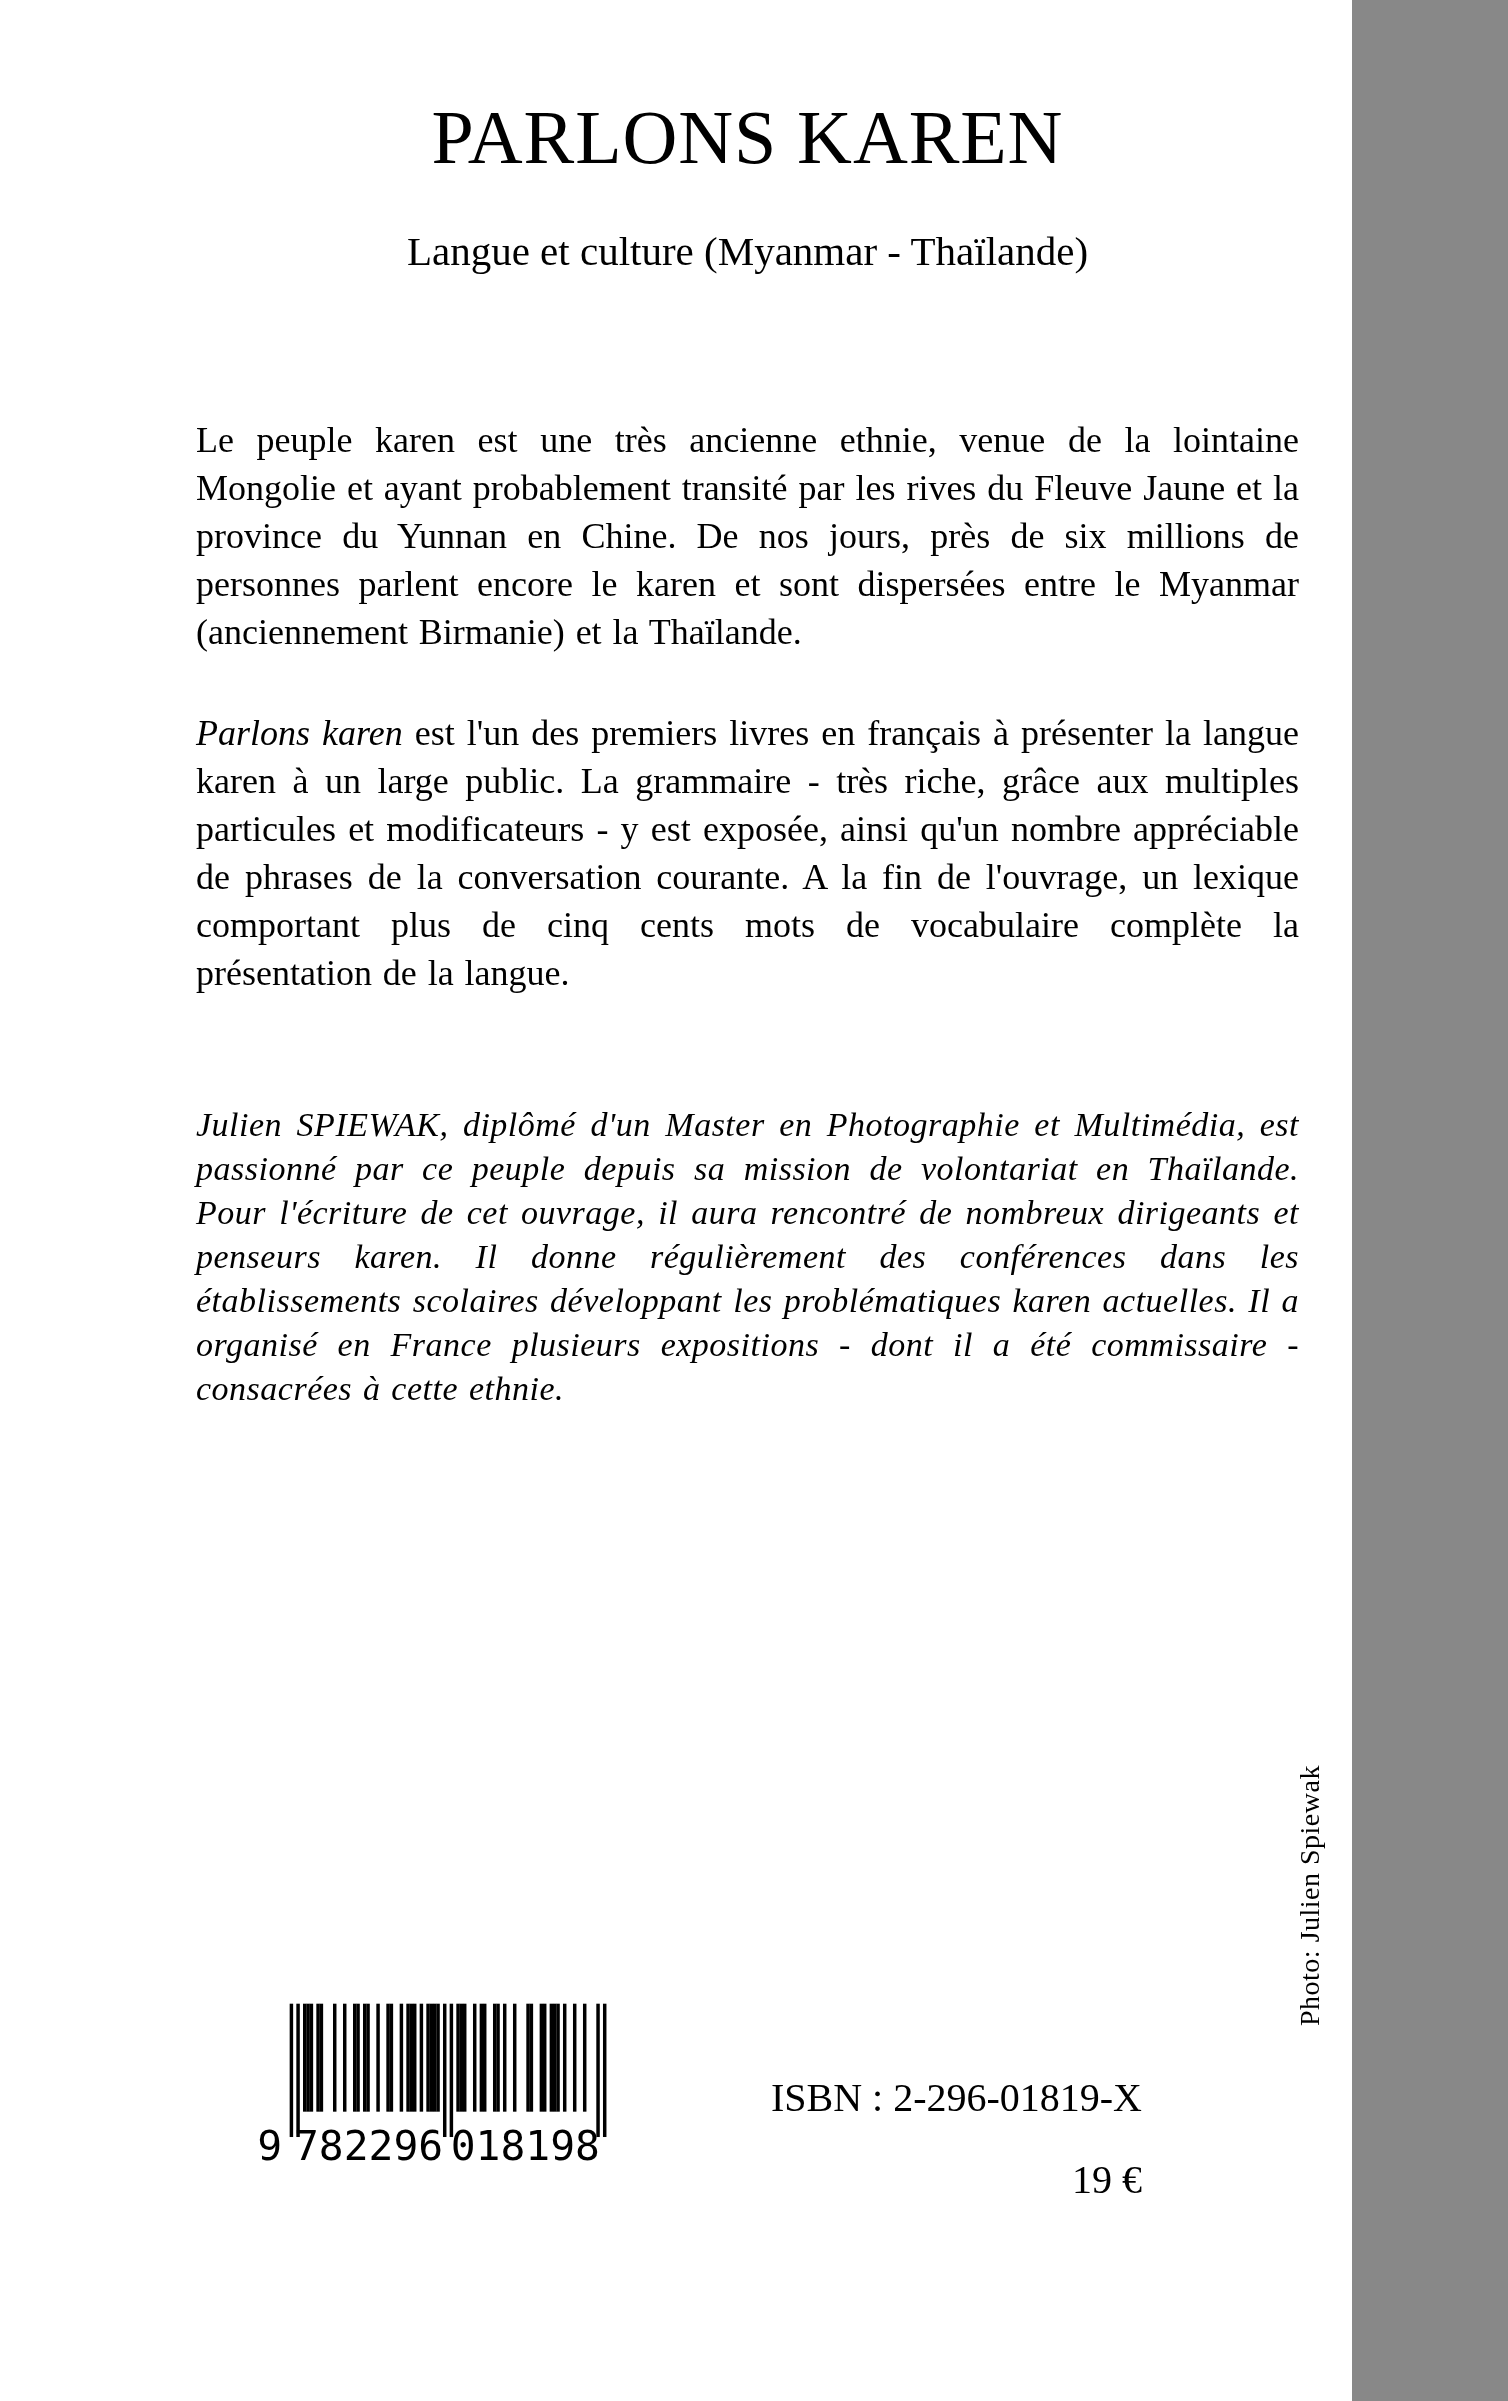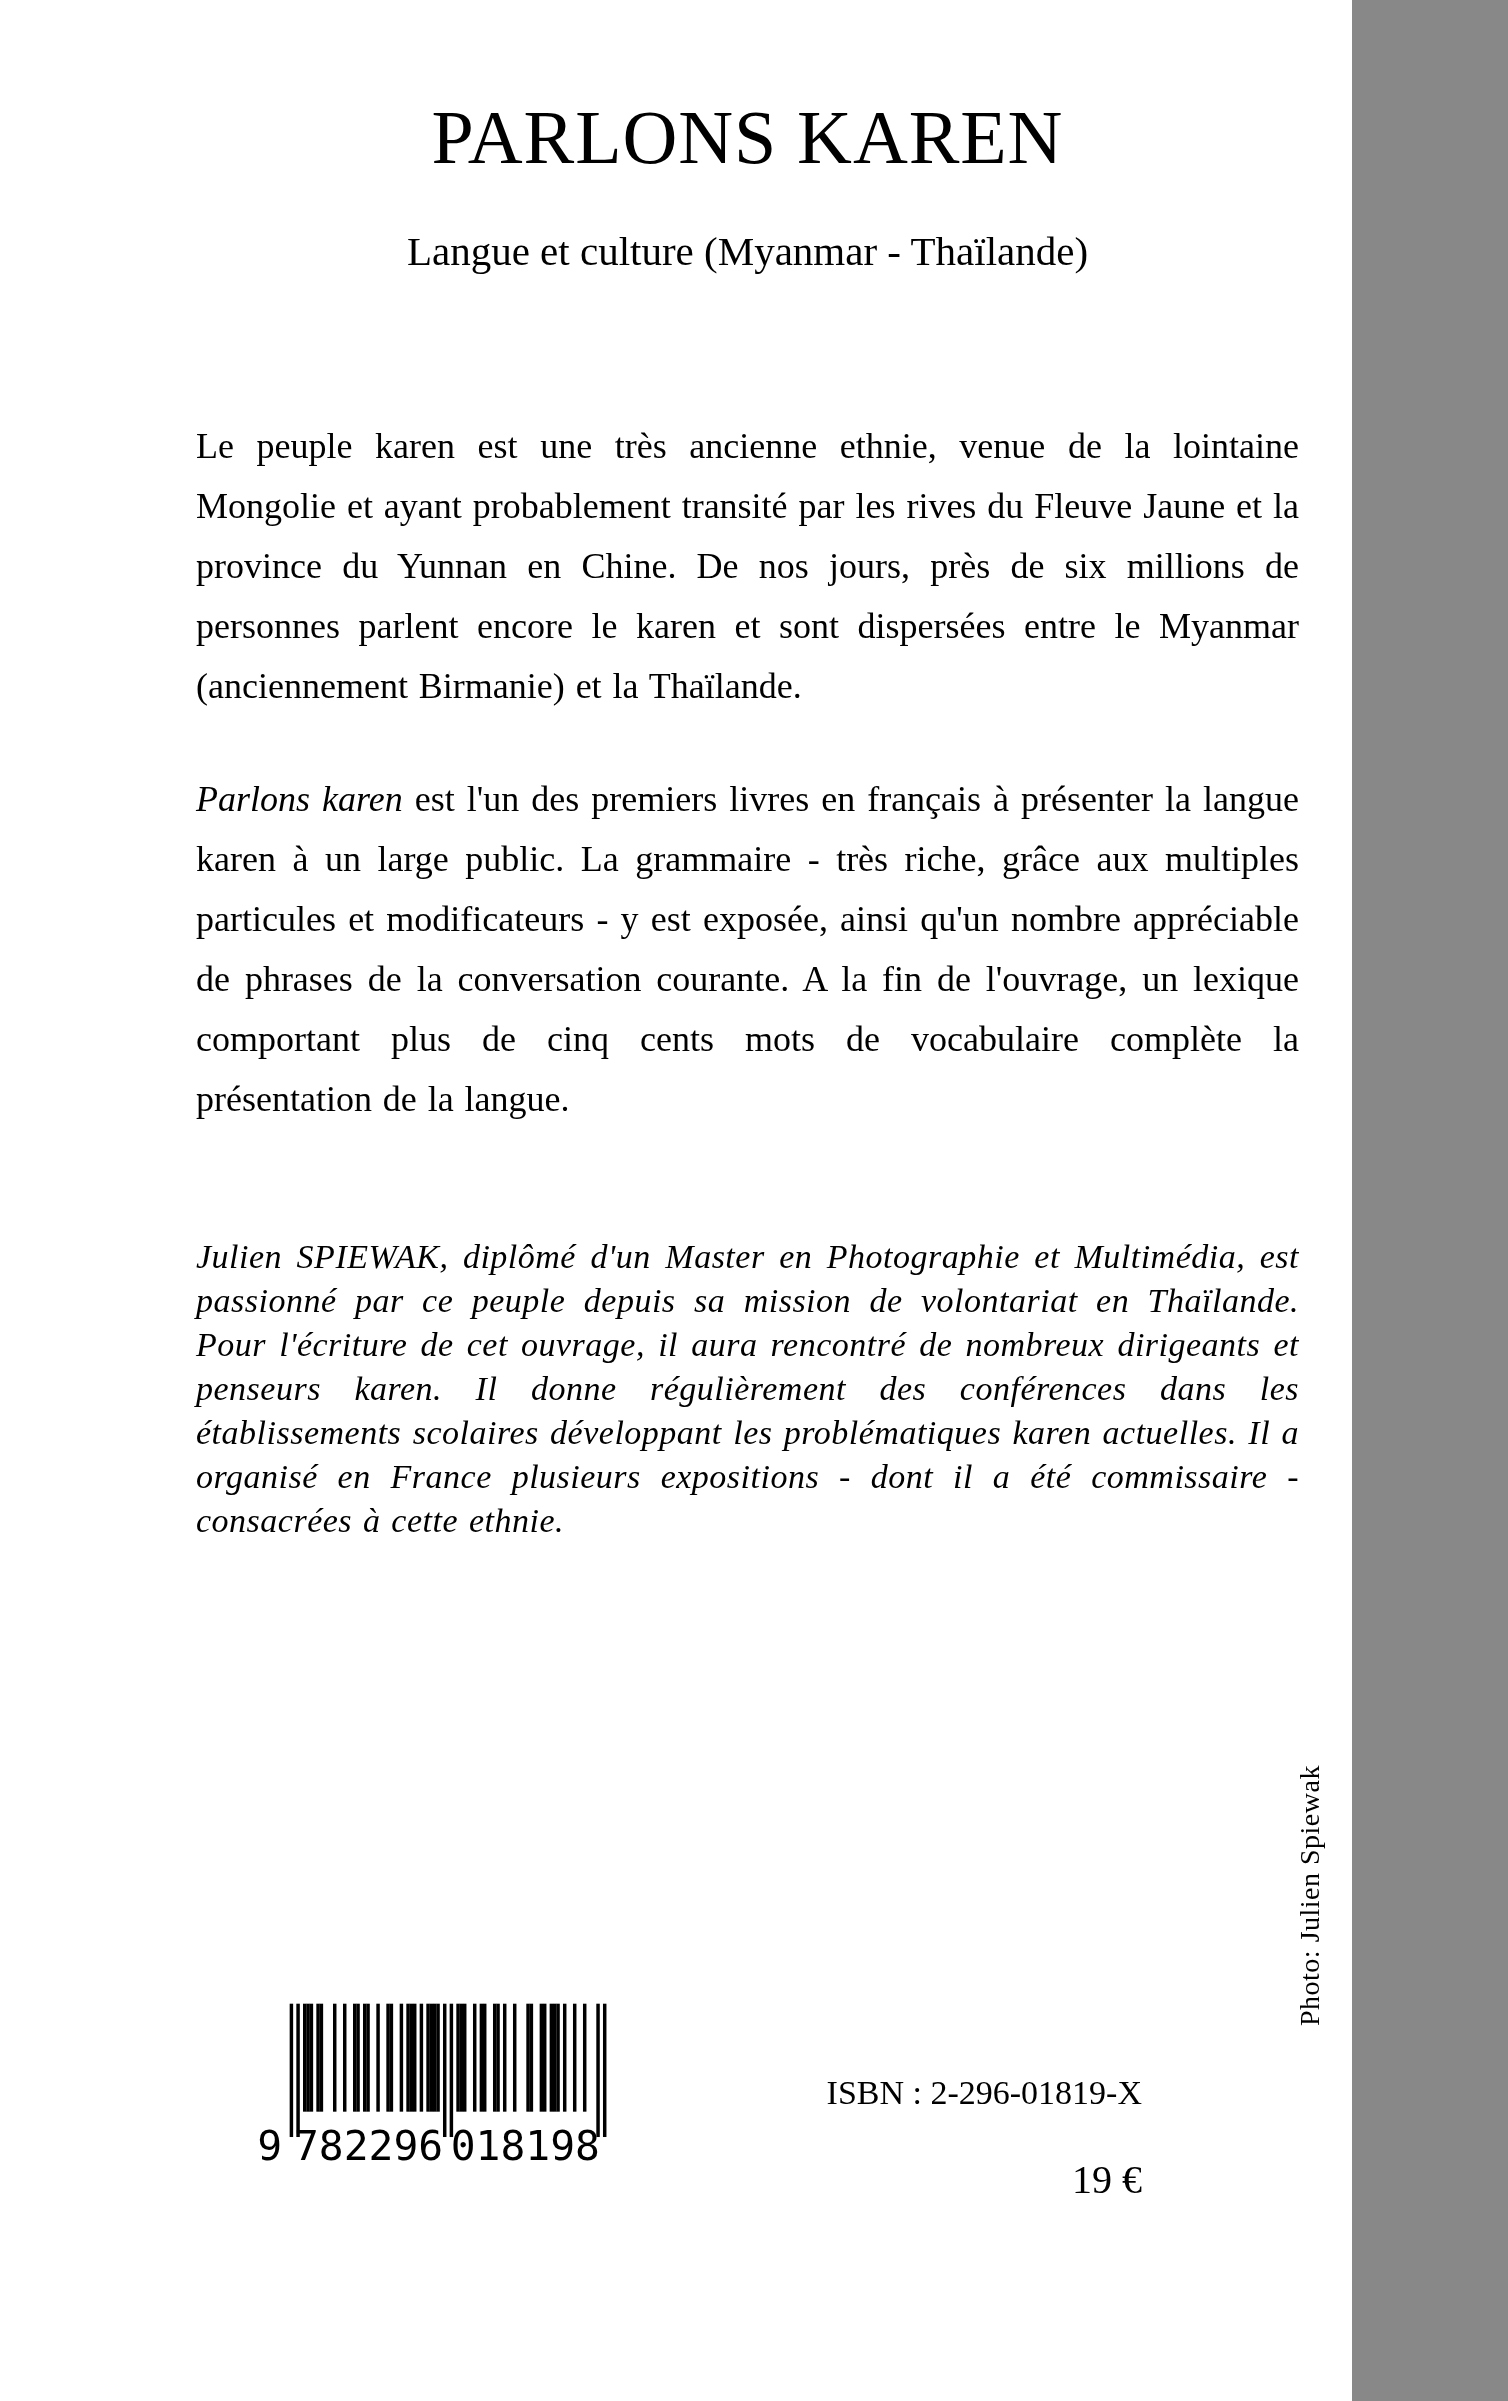--- a/index.html
+++ b/index.html
@@ -27,21 +27,21 @@
   }
   .subtitle{
     font-size:41px;
     line-height:1.1;
     text-align:center;
     margin-top:7px;
   }
   .paragraphs{
     margin-top:142px;
     font-size:36px;
-    line-height:60px;
+    line-height:48px;
     text-align:justify;
     word-spacing:1.9px;
   }
   .paragraphs p{margin:0 0 53px 0;}
   .paragraphs p:last-child{margin-bottom:0;}
   .lead-italic{font-style:italic;}
   .bio{
     margin-top:106px;
     font-size:34px;
     line-height:44px;
@@ -73,21 +73,21 @@
   .barcode-wrap svg{display:block;}
   .barcode-digits{
     font-family:"DejaVu Sans Mono", monospace;
     font-size:44px;
     fill:#000000;
   }
   .isbn{
     position:absolute;
     right:210px;
     top:2074px;
-    font-size:34px;
+    font-size:40px;
     text-align:center;
     white-space:nowrap;
   }
   .price{
     position:absolute;
     right:210px;
     top:2156px;
     font-size:40px;
     text-align:left;
     white-space:nowrap;

